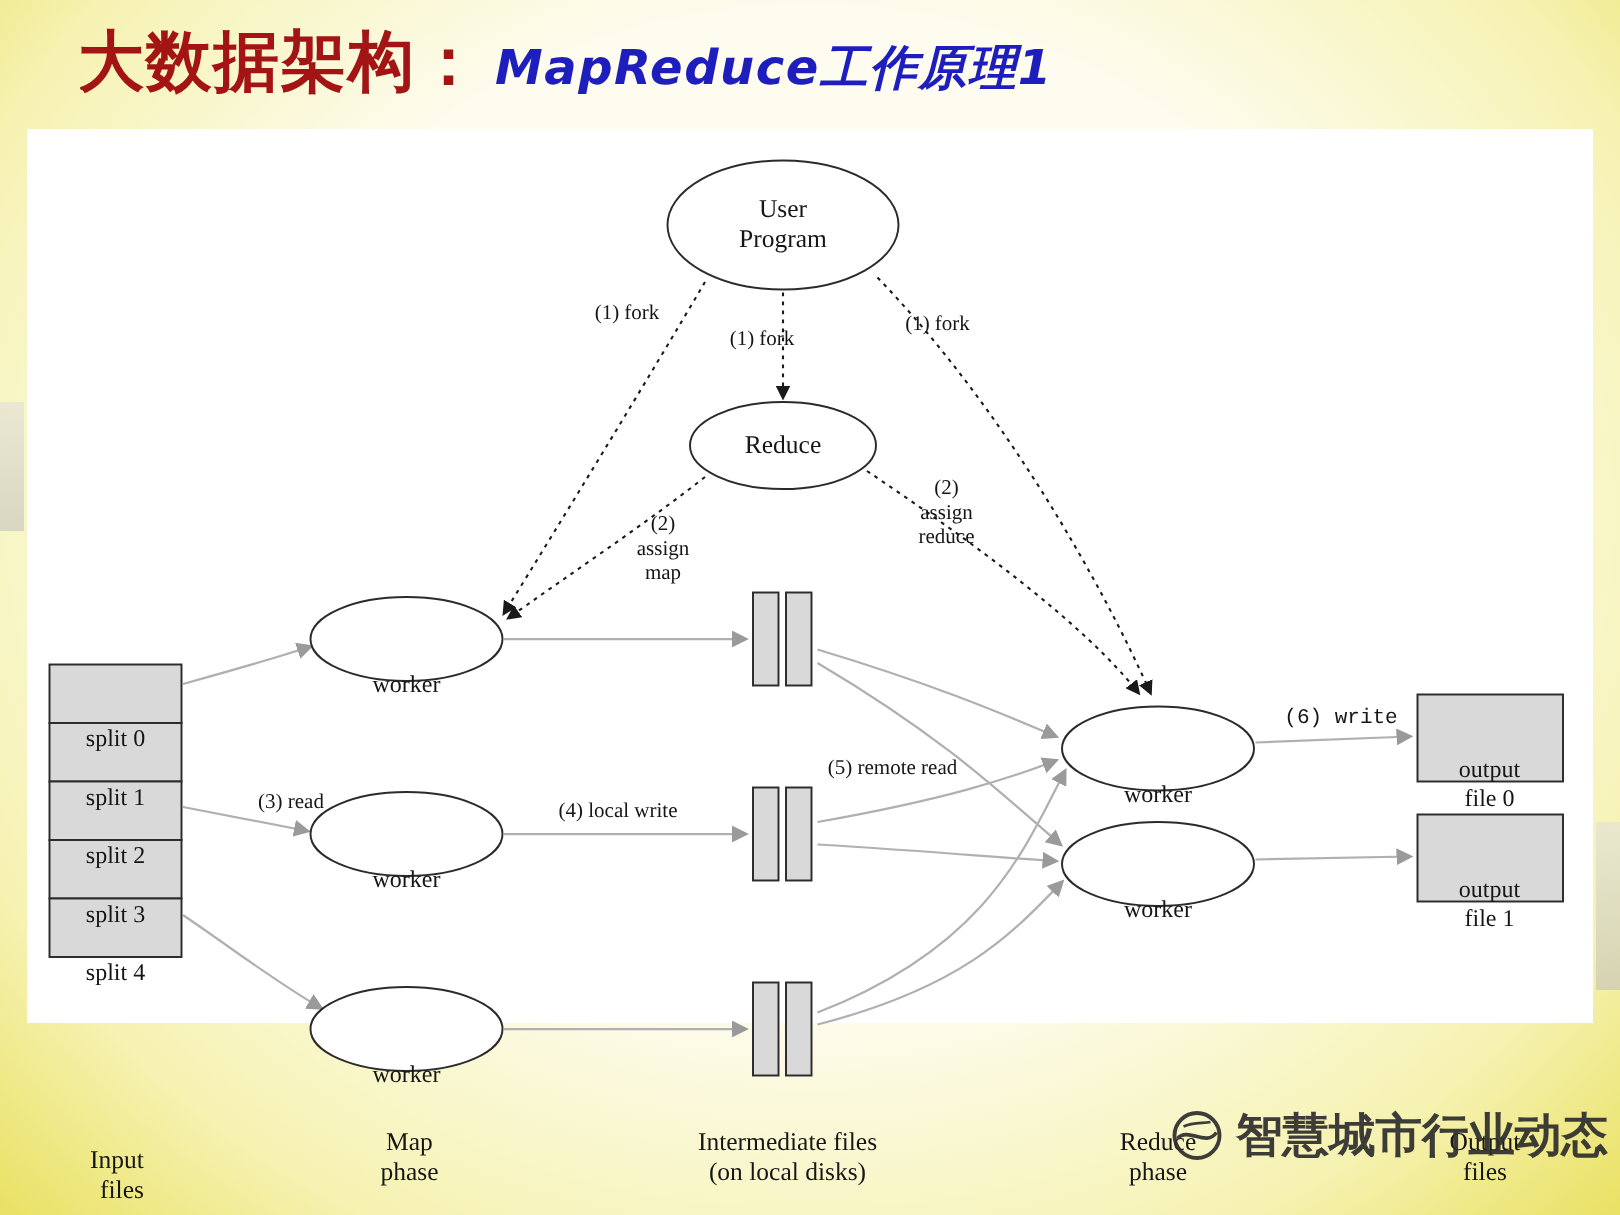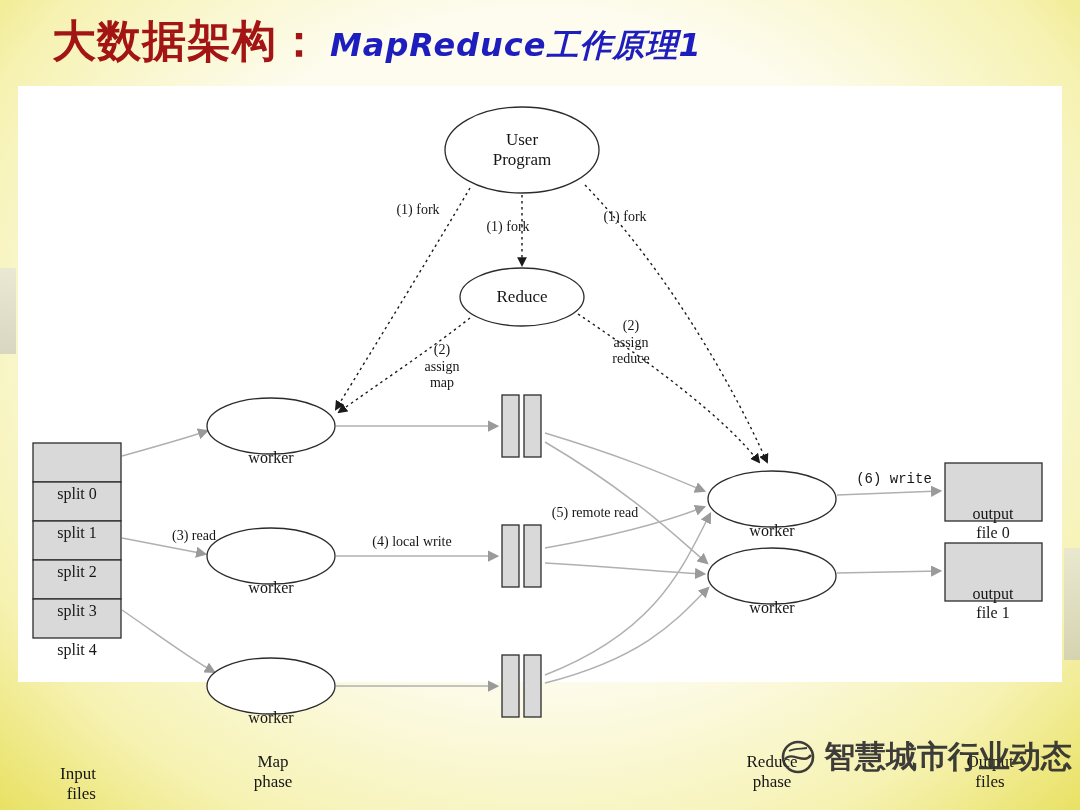--- a/index.html
+++ b/index.html
@@ -163,20 +163,22 @@
 reduce</div>
     <div class="lbl s14" style="left:148px; top:450px;margin-left:28px;">(3) read</div>
     <div class="lbl s14" style="left:394px; top:456px;">(4) local write</div>
     <div class="lbl s14" style="left:577px; top:427px;">(5) remote read</div>
     <div class="lbl s14" style="left:876px; top:393px;font-family:Liberation Mono, monospace;">(6) write</div>
 
     <div class="lbl s17" style="left:60px;  top:698px;text-align:right;">Input
 files</div>
     <div class="lbl s17" style="left:255px; top:686px;">Map
 phase</div>
+    <div class="lbl s17" style="left:507px; top:686px;">Intermediate files
+(on local disks)</div>
     <div class="lbl s17" style="left:754px; top:686px;">Reduce
 phase</div>
     <div class="lbl s17" style="left:972px; top:686px;">Output
 files</div>
   </div>
 
   <div class="watermark">
     <svg width="36" height="36" viewBox="0 0 36 36">
       <circle cx="18" cy="18" r="15" fill="none" stroke="#2f2f2f" stroke-width="2.6"></circle>
       <path d="M5 20 C 12 12, 24 26, 31 16" fill="none" stroke="#2f2f2f" stroke-width="2.4"></path>

